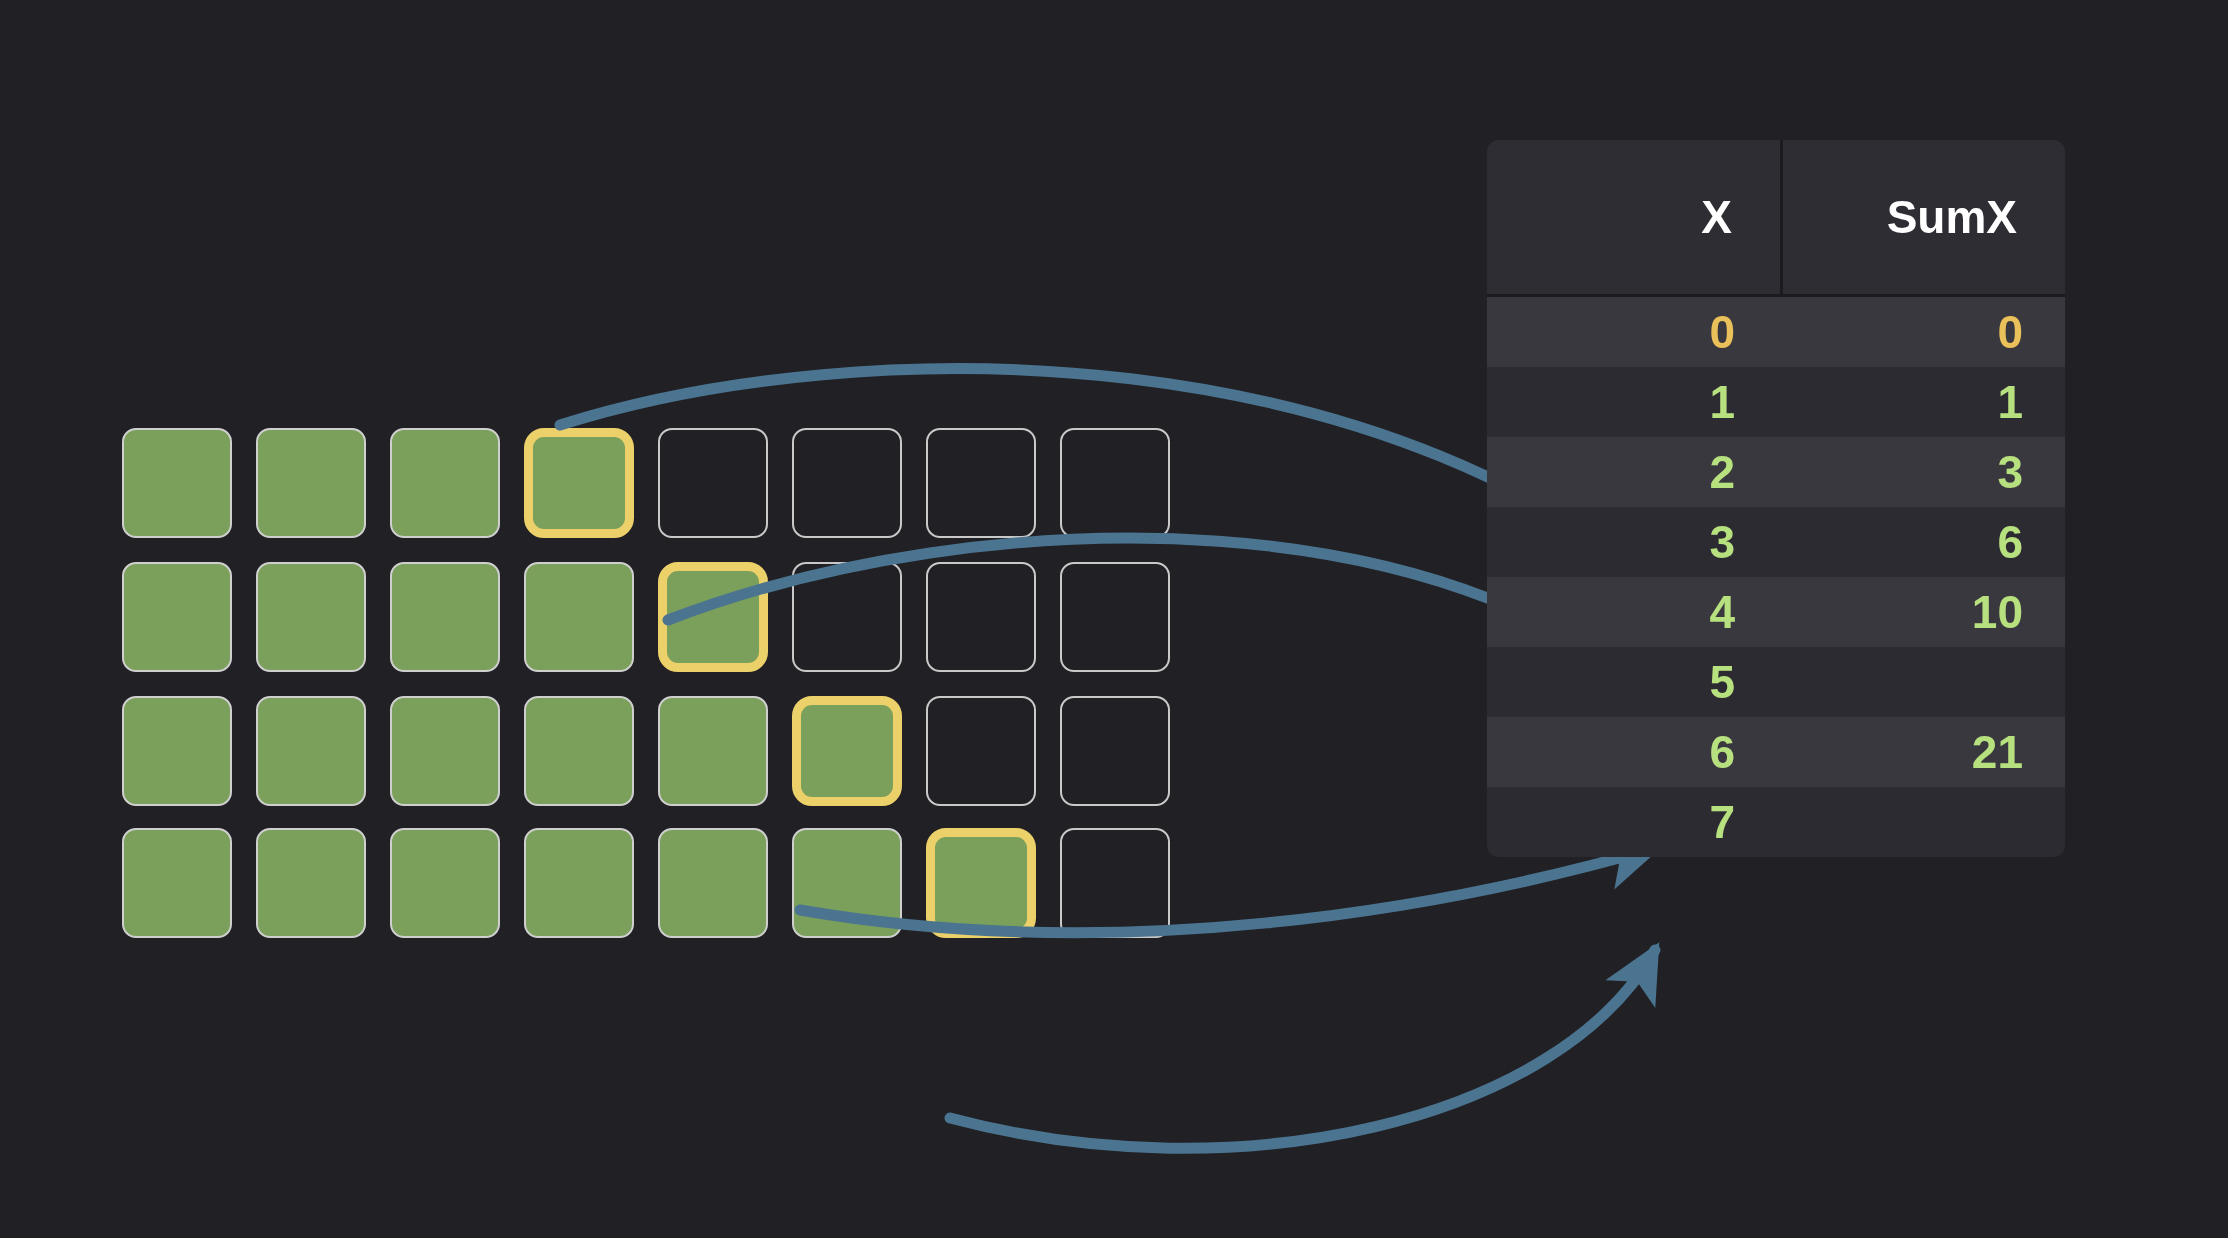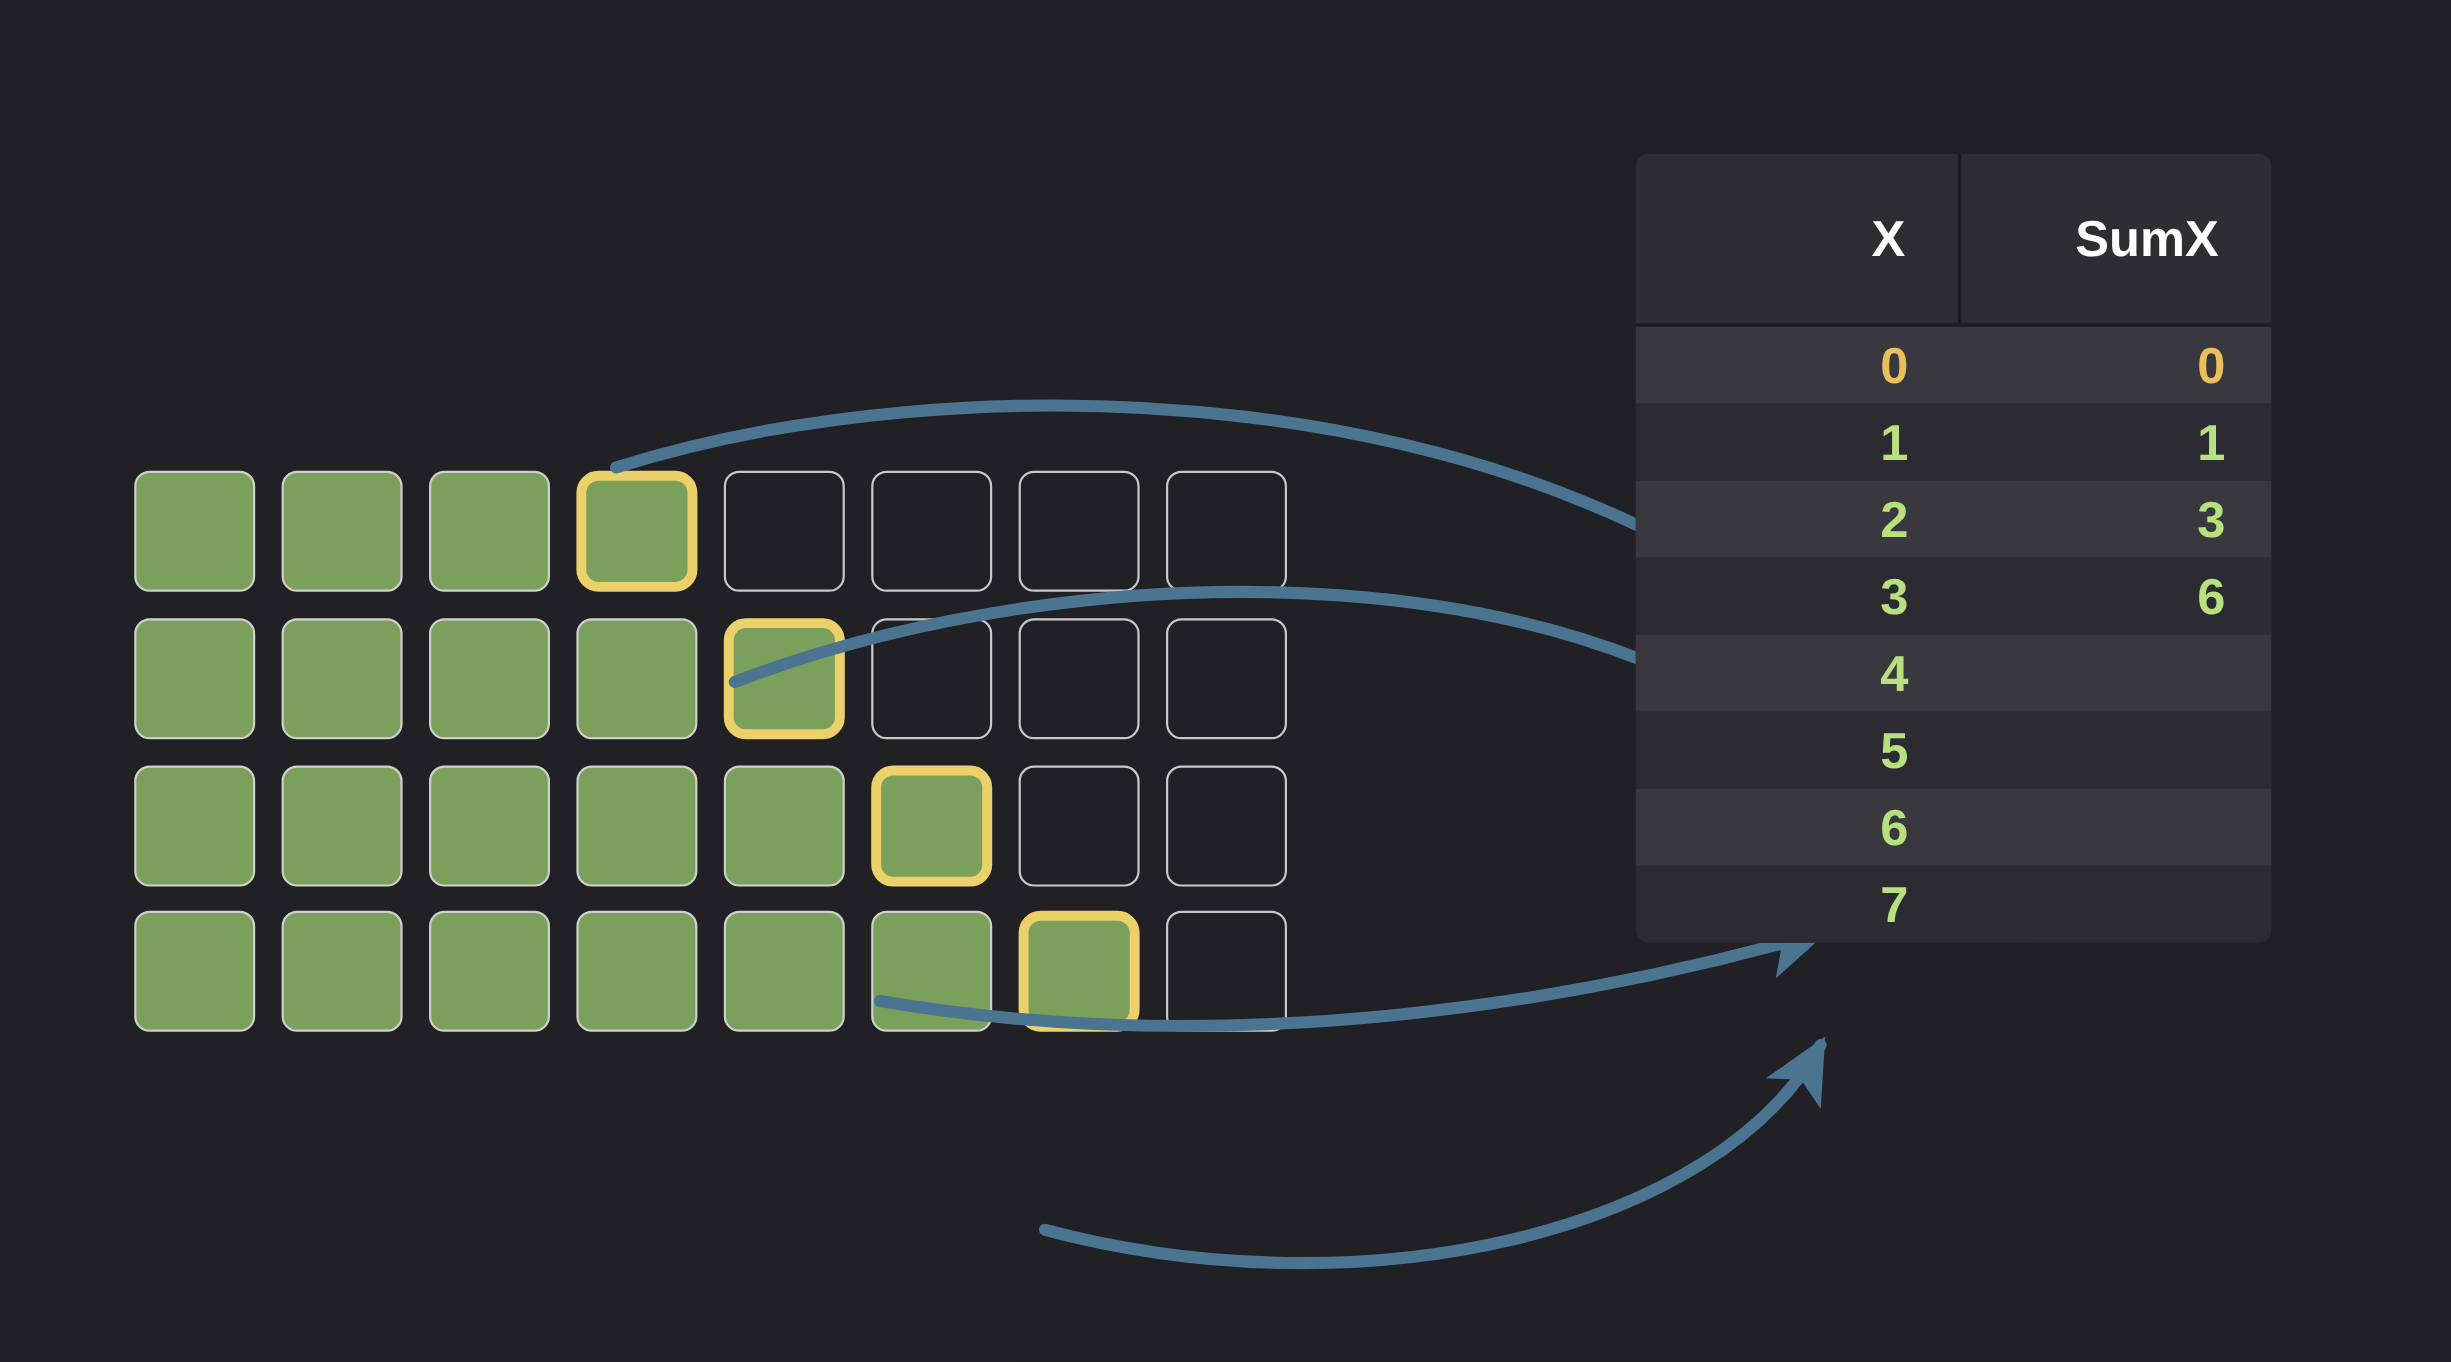--- a/index.html
+++ b/index.html
@@ -197,26 +197,28 @@
         <div class="trow odd">
           <div class="td col-x">2</div>
           <div class="td col-sum">3</div>
         </div>
         <div class="trow even">
           <div class="td col-x">3</div>
           <div class="td col-sum">6</div>
         </div>
         <div class="trow odd">
           <div class="td col-x">4</div>
+          <div class="td col-sum">10</div>
         </div>
         <div class="trow even">
           <div class="td col-x">5</div>
         </div>
         <div class="trow odd">
           <div class="td col-x">6</div>
+          <div class="td col-sum">21</div>
         </div>
         <div class="trow even">
           <div class="td col-x">7</div>
         </div>
       </div>
   </div>
 
 </div>
 
 </body></html>

